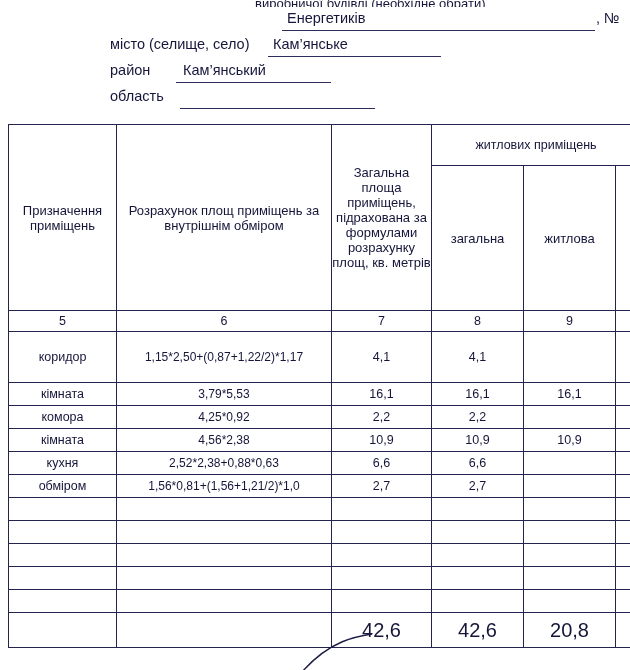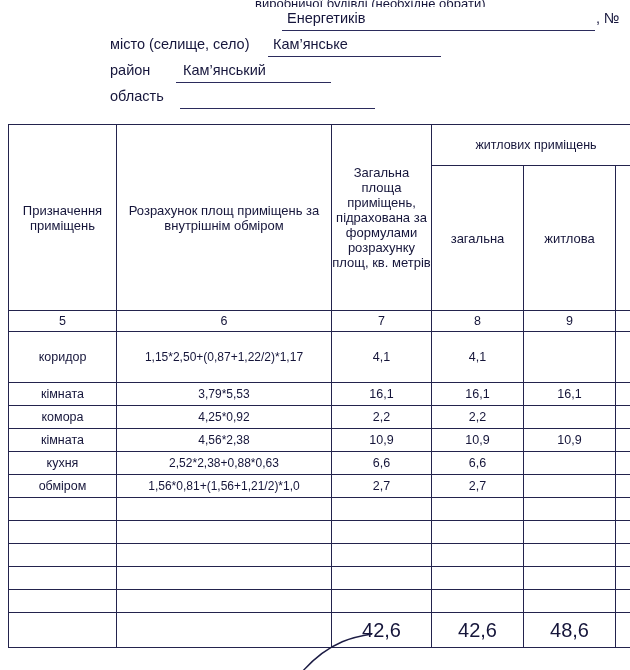--- a/index.html
+++ b/index.html
@@ -292,21 +292,21 @@
           <td></td>
           <td></td>
         </tr>
       </tbody>
     <tfoot>
       <tr class="totalrow">
         <td></td>
         <td></td>
         <td class="bold-big">42,6</td>
         <td class="bold-big">42,6</td>
-        <td class="bold-big">48,6</td>
+        <td class="bold-big">20,8</td>
         <td></td>
       </tr>
     </tfoot>
   </table>
 
   <svg class="pen" viewBox="0 0 120 40">
     <path d="M2,38 C30,6 58,2 72,0" stroke="#1c1c44" stroke-width="1.4" fill="none"></path>
   </svg>
 
 </div>

